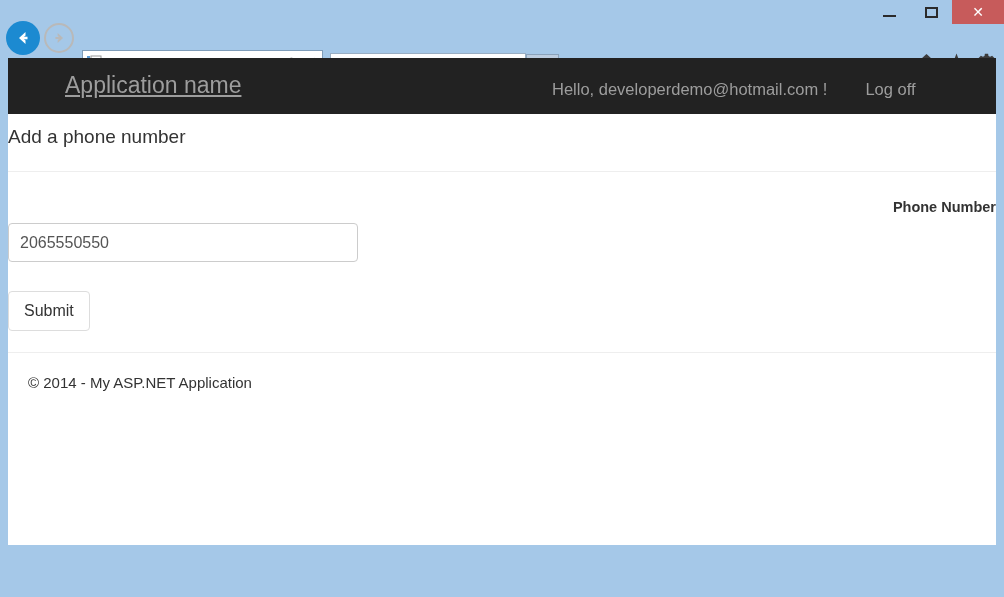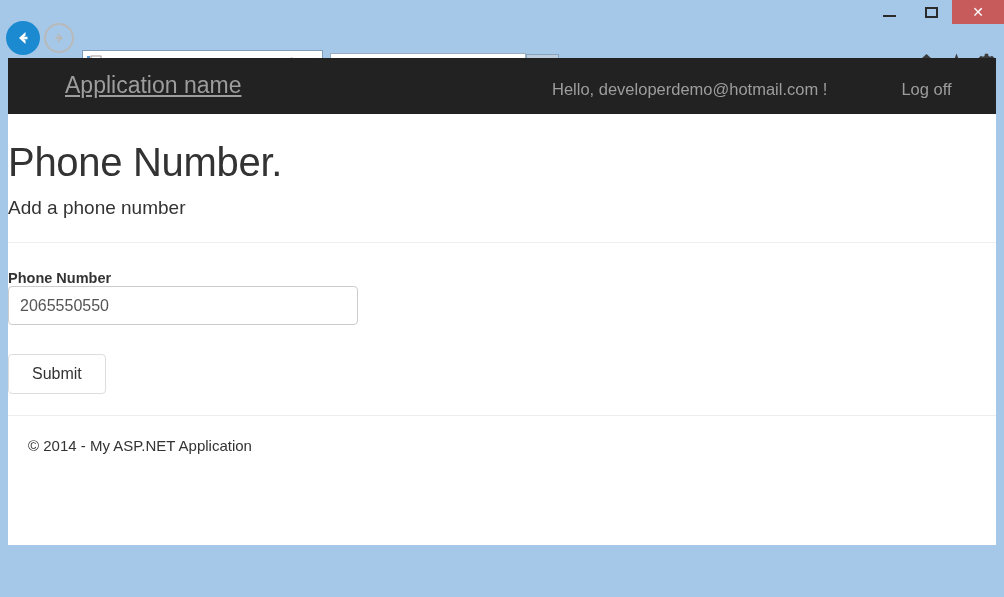--- a/index.html
+++ b/index.html
@@ -148,21 +148,21 @@
   }
   #navlinks {
     position: absolute; left: 252px; top: 22px;
     display: flex; gap: 38px;
   }
   #navlinks a, #authlinks a, #authlinks span {
     color: #9d9d9d; font-size: 16.5px; text-decoration: none;
   }
   #authlinks {
     position: absolute; left: 544px; top: 22px;
-    display: flex; align-items: baseline; gap: 74px;
+    display: flex; align-items: baseline; gap: 38px;
   }
 
   
   #pagebody {
     padding: 0;
     position: relative;
   }
   .container { padding-left: 25px; padding-right: 24px; }
 
   h1#page-title {
@@ -175,36 +175,38 @@
     margin-top: 12px;
   }
   hr.rule {
     border: none; border-top: 1px solid #eeeeee;
     margin-top: 23px;
   }
   label#phone-label {
     display: block;
     font-size: 14.5px; font-weight: bold; color: #333333;
     margin-top: 27px;
+    text-align: right;
   }
   input#phone-input {
     display: block;
+    margin-top: 8px;
     width: 350px; height: 39px;
     border: 1px solid #cccccc;
     border-radius: 4px;
     padding: 0 11px;
     font-size: 16px;
     color: #555555;
     font-family: "Liberation Sans", sans-serif;
     background: #ffffff;
   }
   button#submit-button {
     display: block;
     margin-top: 29px;
-    height: 40px; padding: 0 23px;
+    height: 40px; padding: 0 15px;
     background: #ffffff;
     border: 1px solid #dddddd;
     border-radius: 4px;
     font-size: 16px; color: #333333;
     font-family: "Liberation Sans", sans-serif;
     cursor: pointer;
   }
   hr.rule.footer-rule { margin-top: 21px; }
   footer#site-footer {
     margin-top: 21px;
@@ -326,21 +328,20 @@
 
     <nav id="sitenav">
       <a id="brand" href="#">Application name</a>
       <div id="authlinks">
         <a href="#">Hello, developerdemo@hotmail.com !</a>
         <a href="#">Log off</a>
       </div>
     </nav>
 
     <div id="pagebody" class="container">
-      <h1 id="page-title">Phone Number.</h1>
       <p id="page-subtitle">Add a phone number</p>
       <hr class="rule">
 
       <form>
         <label id="phone-label" for="phone-input">Phone Number</label>
         <input id="phone-input" type="text" value="2065550550" style="">
         <button id="submit-button" type="button">Submit</button>
       </form>
 
       <hr class="rule footer-rule">

